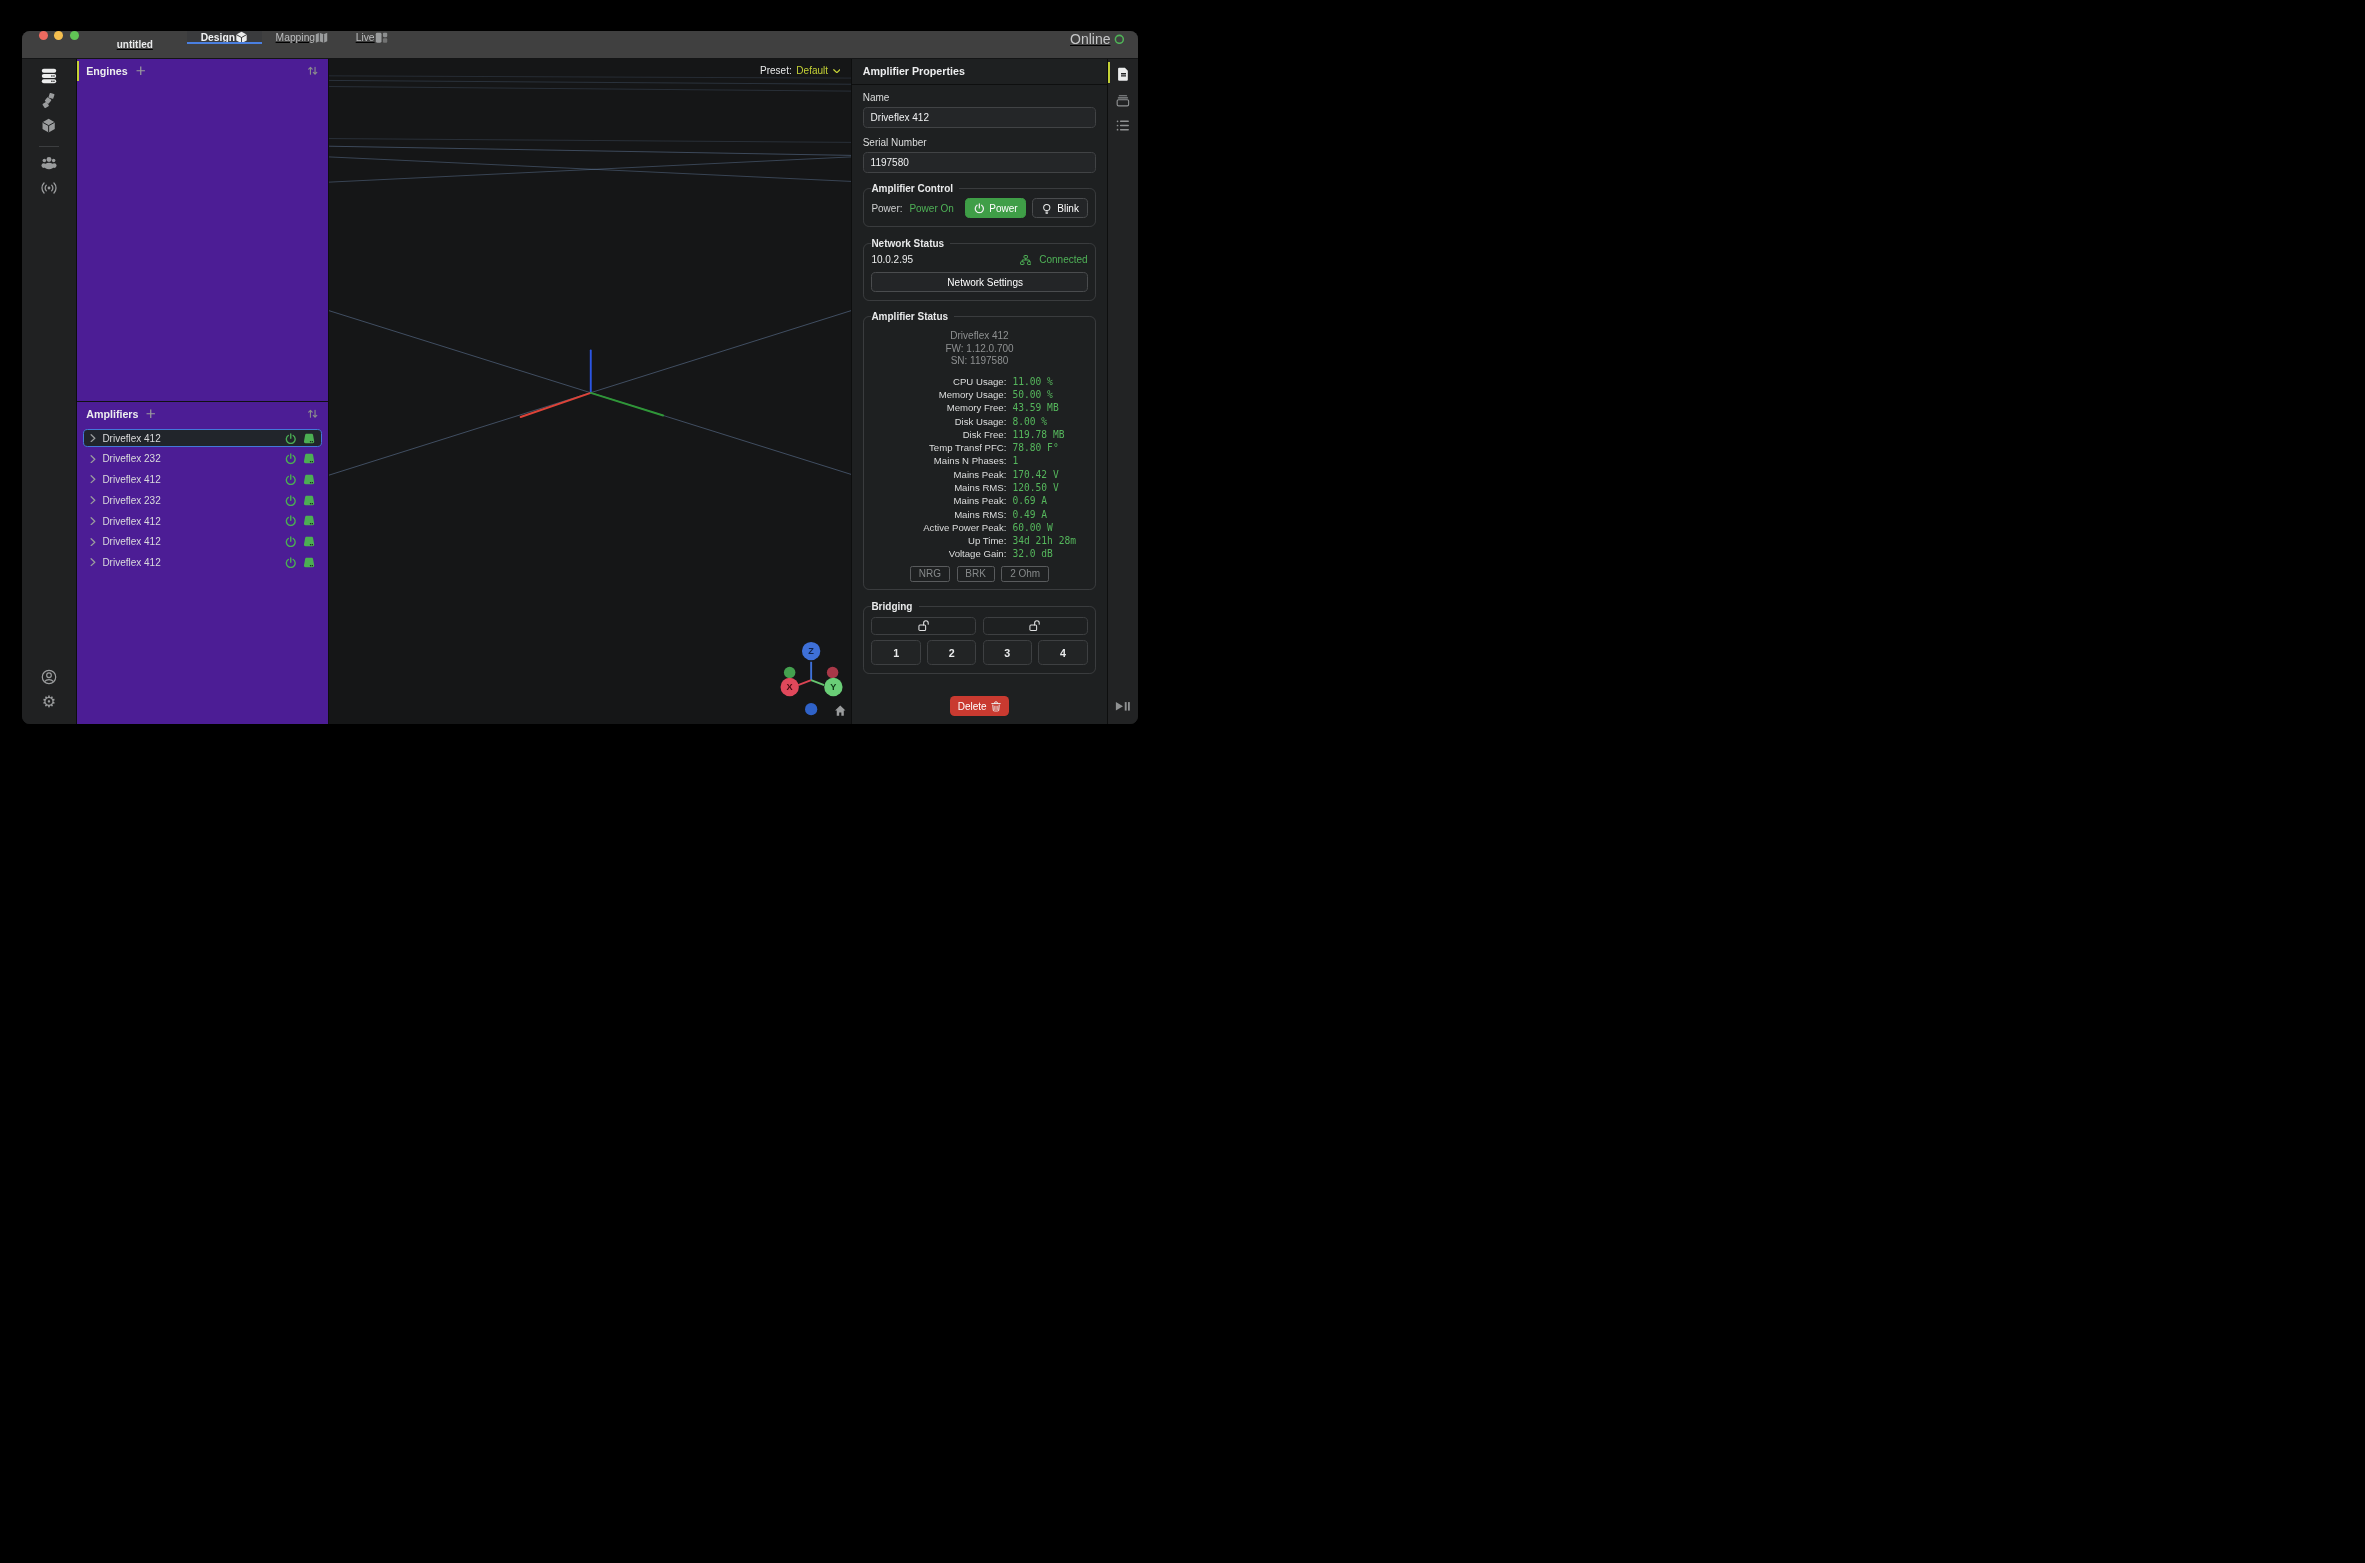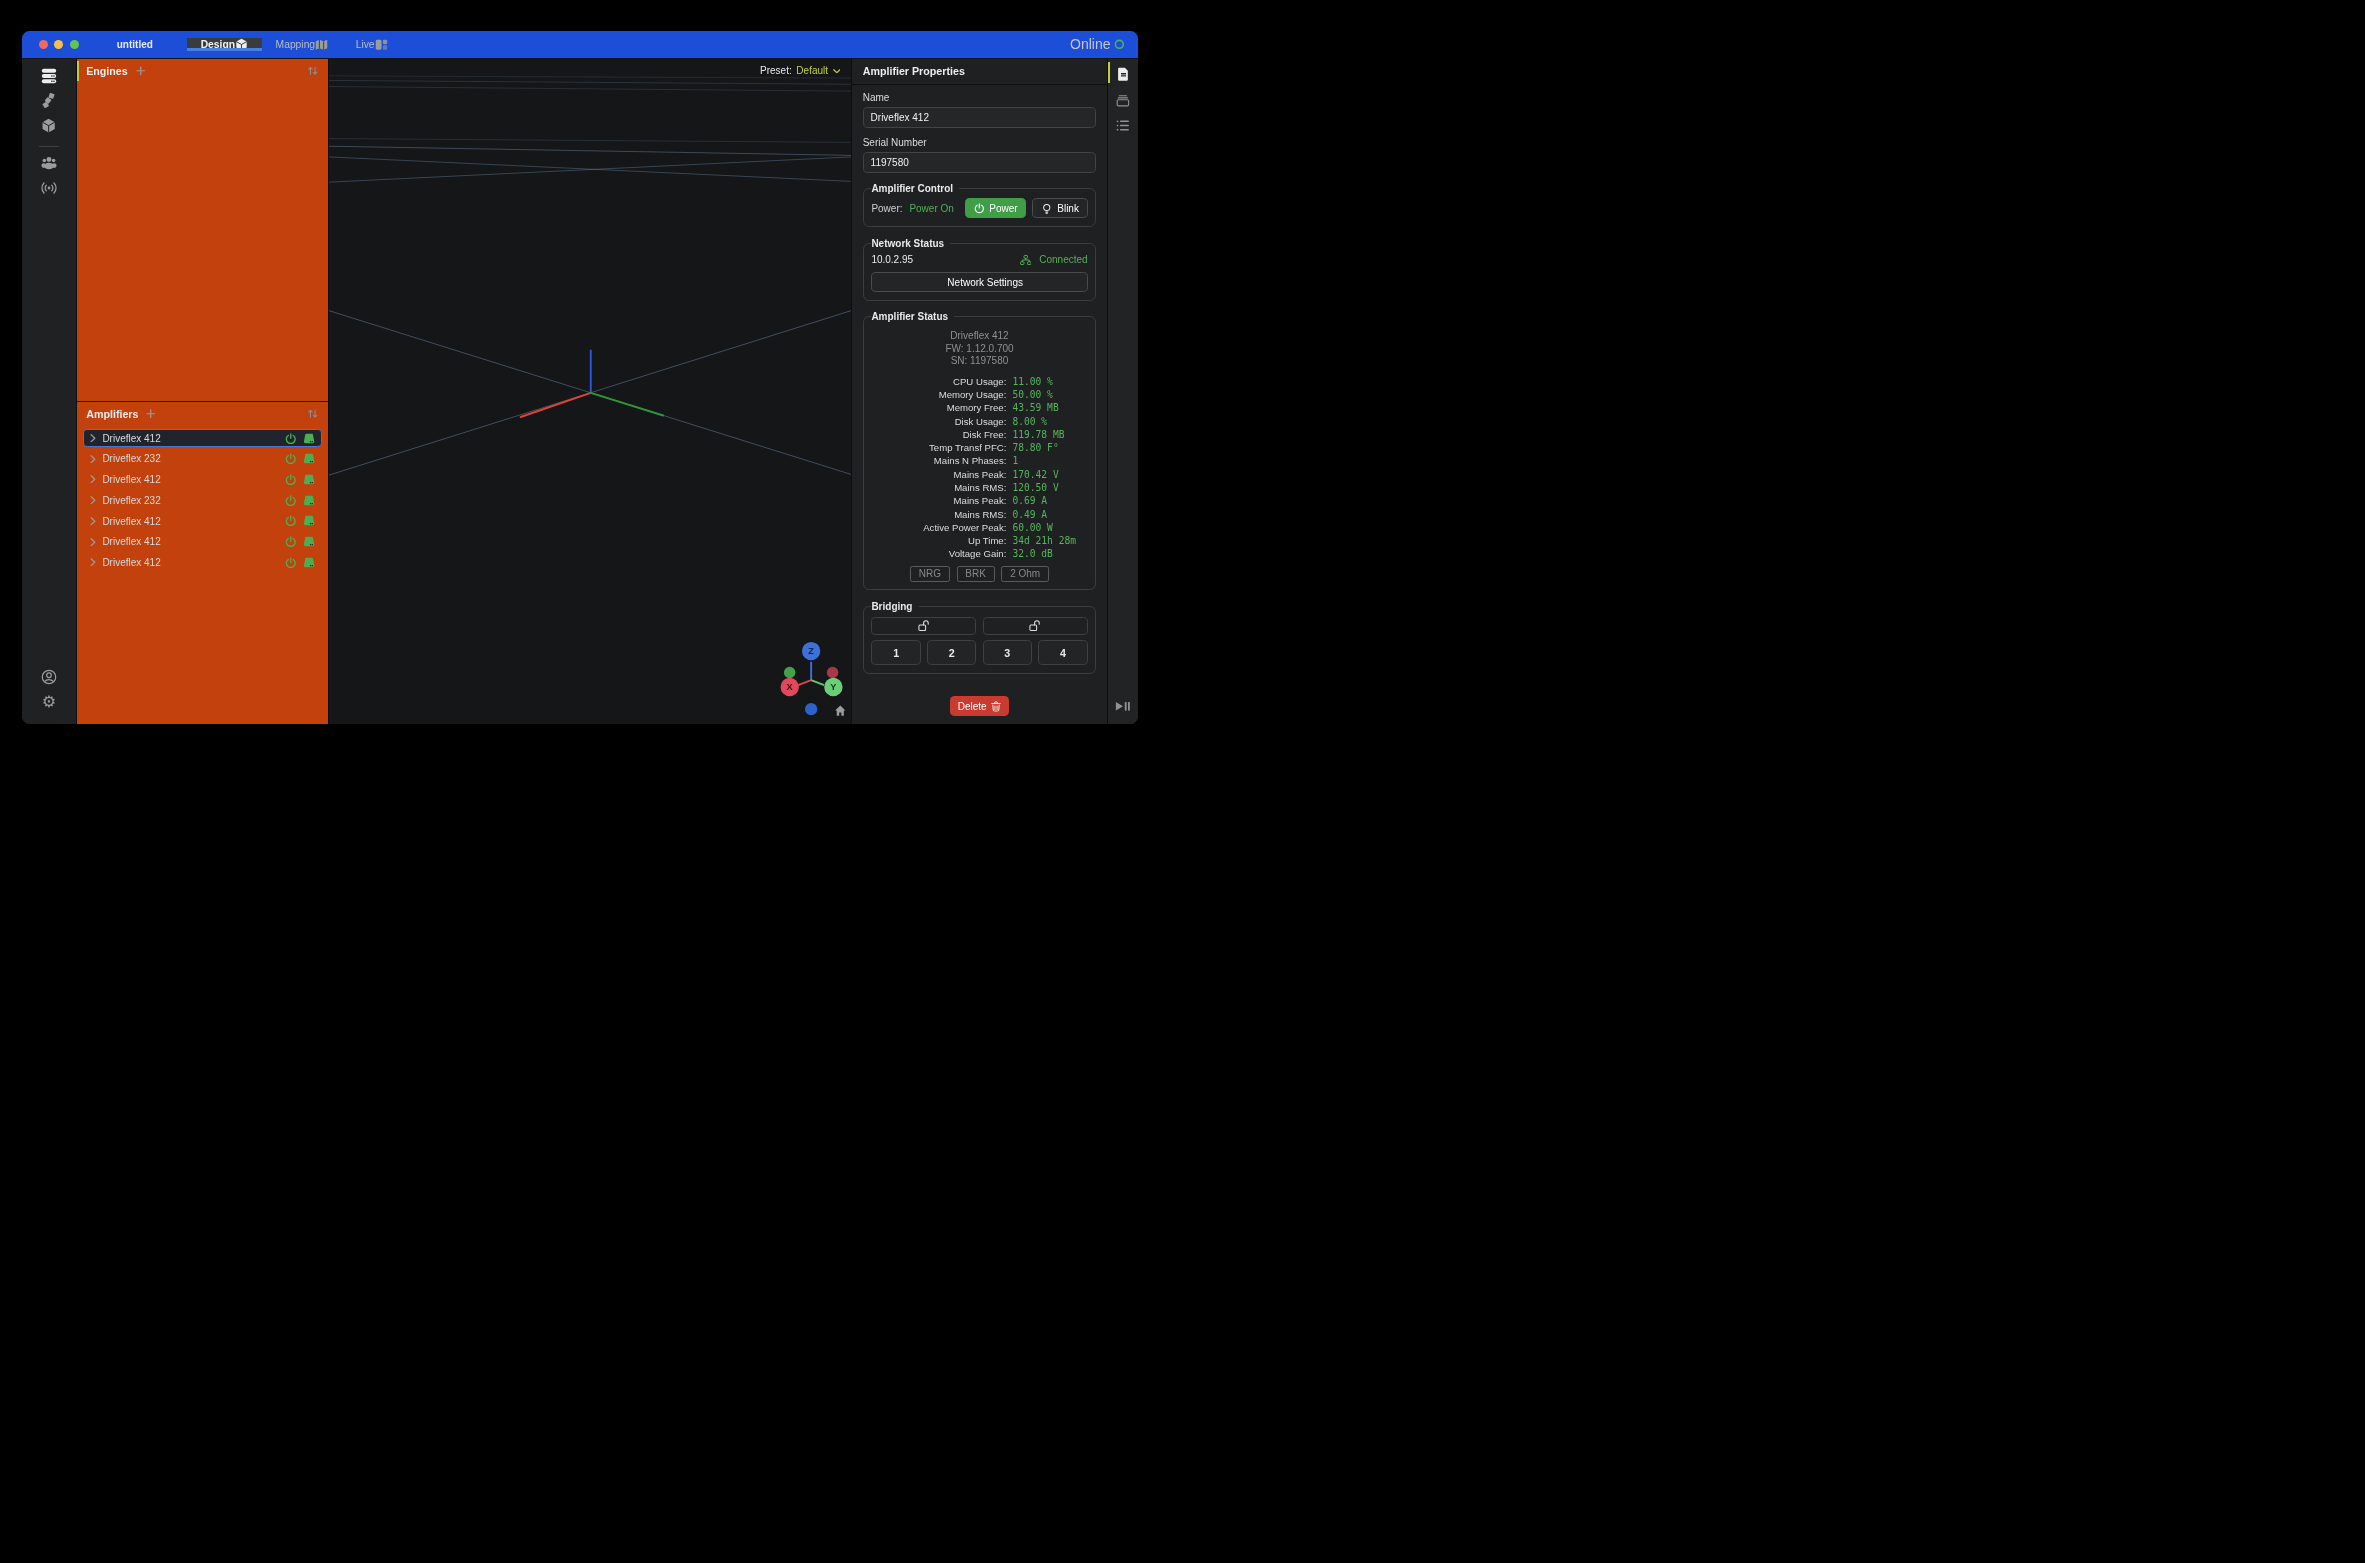--- a/index.html
+++ b/index.html
@@ -8,21 +8,21 @@
     --status-green:#4fb257;
     --delete-red:#c93a30;
     --tab-blue:#4a7fe0;
   }
   *{box-sizing:border-box;margin:0;padding:0;}
   html,body{background:#000;font-family:"Liberation Sans",sans-serif;}
   .stage{position:relative;width:1183px;height:782px;background:#000;overflow:hidden;}
   .window{position:absolute;left:22px;top:31px;width:1116px;height:693px;background:#1c1e1f;
     border-radius:7.7px;overflow:hidden;display:flex;flex-direction:column;}
   
-  .titlebar{height:27.5px;flex:0 0 27.5px;background:#1d4ed8;display:flex;align-items:center;border-bottom:0.8px solid #141516;}
+  .titlebar{height:27.5px;flex:0 0 27.5px;background:#404040;display:flex;align-items:flex-start;border-bottom:0.8px solid #141516;text-decoration:underline;}
   .lights{display:flex;align-items:center;gap:6.1px;margin-left:17px;}
   .light{width:9.2px;height:9.2px;border-radius:50%;}
   .light.red{background:#ee6a5f}.light.yellow{background:#f5bf4f}.light.green{background:#61c555}
   .doc-title{align-self:center;margin-left:38px;font-size:10px;font-weight:700;color:#e9eaeb;}
   .tabs{display:flex;margin-left:34px;}
   .tab{position:relative;display:flex;align-items:center;gap:0;padding:0 13.8px;font-size:10.3px;color:#bcbdbe;cursor:default;}
   .tab .ic{color:#9a9c9d;}
   .tab.active{background:#3a3b3d;color:#f2f3f4;font-weight:700;}
   .tab.active .ic{color:#eceded;}
   .tab.active::after{content:"";position:absolute;left:0;right:0;bottom:0;height:2.3px;background:var(--tab-blue);}
@@ -30,21 +30,21 @@
   .online{display:flex;align-items:center;gap:3px;margin-right:13.8px;font-size:14px;color:#c6c7c8;}
   
   .content{flex:1;display:flex;min-height:0;}
   .sidebar{flex:0 0 55px;background:#202122;border-right:0.8px solid #0d0e0e;display:flex;flex-direction:column;align-items:center;padding:9.2px 0 6.1px;}
   .side-btn{width:20px;height:17px;display:flex;align-items:center;justify-content:center;margin-bottom:7.7px;color:#9a9c9d;}
   .side-btn.active{color:#eceded;}
   .side-divider{width:20px;height:0;border-top:0.8px solid #3c3e40;margin:3.8px 0 8.4px;}
   .side-spacer{flex:1;}
   .gear-glyph{font-family:"DejaVu Sans",sans-serif;font-size:16px;line-height:1;color:#9a9c9d;}
   
-  .left-panel{flex:0 0 252px;background:#c2410c;border-right:0.8px solid #0d0e0e;display:flex;flex-direction:column;}
+  .left-panel{flex:0 0 252px;background:#4c1d95;border-right:0.8px solid #0d0e0e;display:flex;flex-direction:column;}
   .engines-sec{flex:0 0 343px;border-bottom:0.8px solid #101111;position:relative;}
   .amps-sec{flex:1;min-height:0;}
   .section-head{position:relative;height:24.5px;display:flex;align-items:center;gap:6.9px;padding:0 9.2px;}
   .section-head.with-bar::before{content:"";position:absolute;left:0;top:2.3px;width:2.3px;height:20.7px;background:var(--accent-yellow);}
   .section-title{font-size:10.7px;font-weight:700;color:#ecedee;}
   .add-btn{color:#9a9c9d;width:11.5px;height:11.5px;}
   .sort-btn{margin-left:auto;color:#8a8c8d;width:11.5px;height:11.5px;}
   .amp-list{padding:3.1px 6.1px 0;}
   .amp-row{height:18.4px;margin-bottom:2.3px;border:1.1px solid transparent;border-radius:4.6px;display:flex;align-items:center;gap:6.1px;padding:0 6.1px;}
   .amp-row.selected{border-color:var(--selection-blue);background:#21252b;}

